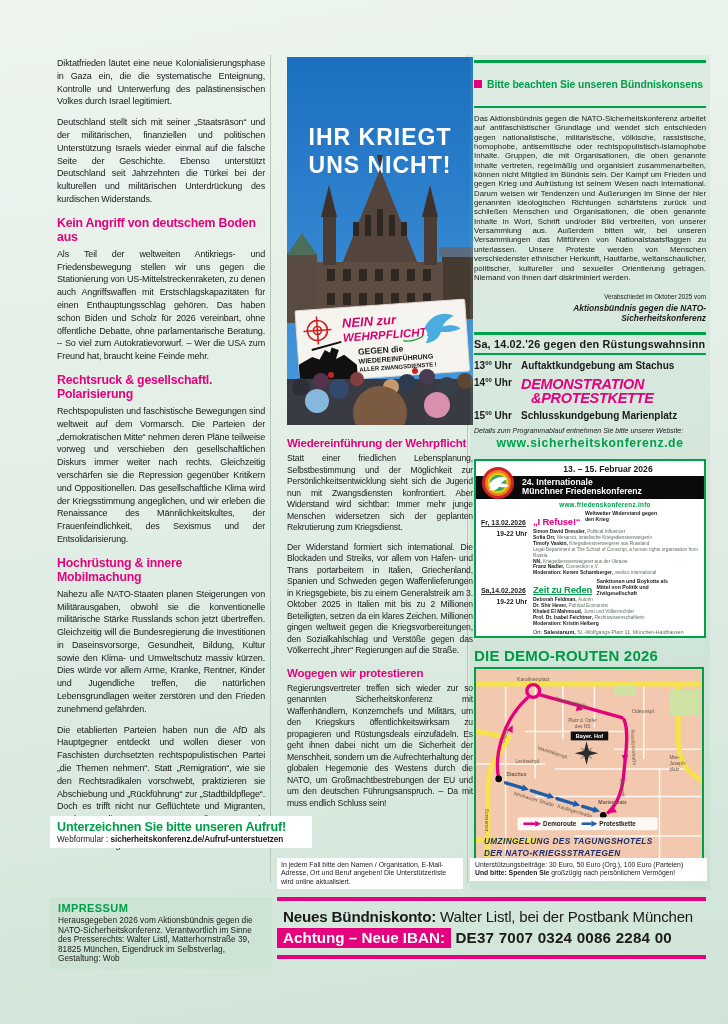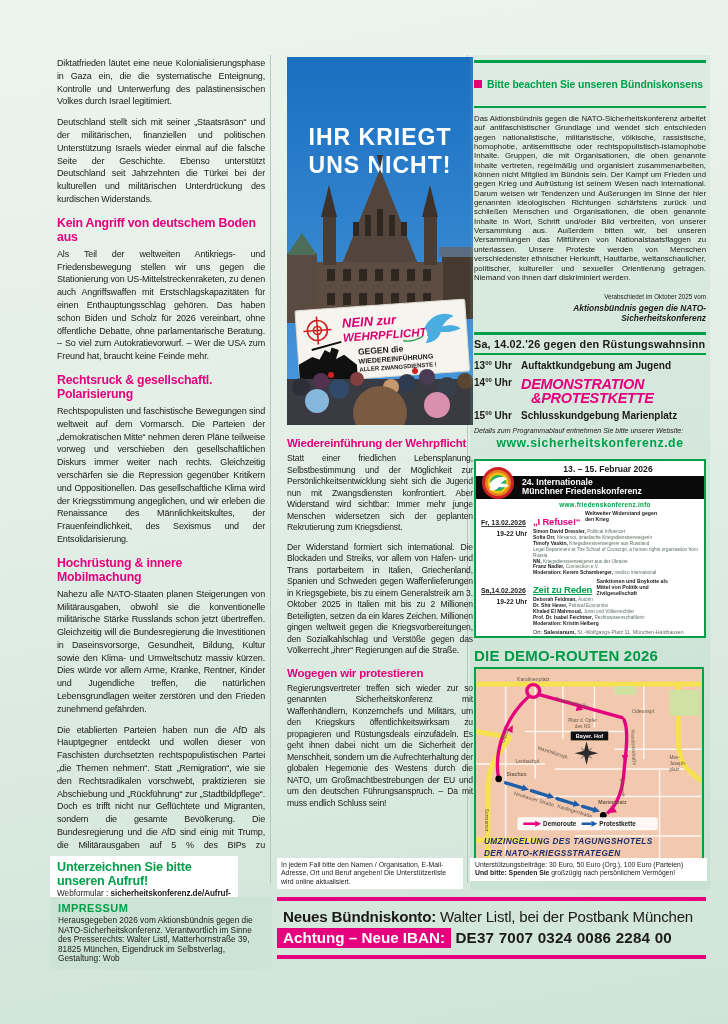--- a/index.html
+++ b/index.html
@@ -10,21 +10,21 @@
   .col-left{position:absolute;left:57px;top:57px;width:208px;max-height:795px;overflow:hidden;}
   .col-mid{position:absolute;left:277px;top:57px;width:186px;margin-left:10px;}
   .right-panel{position:absolute;left:470px;top:55px;width:240px;height:835px;
     background:rgba(140,190,160,0.13);padding:0 0 0 0;box-sizing:border-box;}
   .vdiv{position:absolute;top:55px;width:1px;height:828px;background:#b6c8ba;}
   .body-txt{font-size:9px;line-height:12.8px;text-align:justify;letter-spacing:-0.15px;margin:0 0 8px 0;}
   .mid-txt{font-size:8.6px;line-height:11.5px;text-align:justify;letter-spacing:-0.15px;margin:0 0 8px 0;}
   .mag-h{color:#e5007d;font-weight:bold;font-size:12.3px;letter-spacing:-0.2px;margin:10px 0 4px 0;}
   .mid .mag-h{font-size:11.5px;}
   
-  .aufruf{position:absolute;left:50px;top:856px;width:188px;background:#ffffff;padding:4px 7px;box-sizing:border-box;}
+  .aufruf{position:absolute;left:50px;top:816px;width:262px;background:#ffffff;padding:4px 7px;box-sizing:border-box;}
   .aufruf-title{color:#00a04a;font-weight:bold;font-size:12.6px;letter-spacing:-0.2px;}
   .aufruf-line{font-size:8.2px;margin-top:1px;}
   .aufruf-line b{letter-spacing:-0.1px;}
   .impressum{position:absolute;left:50px;top:897px;width:222px;background:#cde4d4;padding:5px 8px;box-sizing:border-box;}
   .imp-title{color:#00a04a;font-weight:bold;font-size:11px;letter-spacing:0.4px;}
   .imp-text{font-size:8.3px;line-height:9.6px;margin-top:2px;text-align:left;}
   
   .poster{display:block;}
   .mid-note{position:absolute;left:277px;top:858px;width:186px;background:#ffffff;
     font-size:6.9px;line-height:8.4px;padding:3px 4px;box-sizing:border-box;}
@@ -223,21 +223,21 @@
         <span class="pre">Verabschiedet im Oktober 2025 vom</span>
         <span class="sig">Aktionsbündnis gegen die NATO-Sicherheitskonferenz</span>
       </div>
 
       <div class="rule" style="margin-top:9px"></div>
       <div class="ev-title">Sa, 14.02.'26 gegen den Rüstungswahnsinn</div>
       <div class="rule"></div>
 
       <div class="sched">
         <span class="t"><span>13</span><sup>00</sup> <span>Uhr</span></span>
-        <span class="what">Auftaktkundgebung am Jugend</span>
+        <span class="what">Auftaktkundgebung am Stachus</span>
       </div>
       <div class="sched">
         <span class="t"><span>14</span><sup>00</sup> <span>Uhr</span></span>
         <span class="demo">
           <span style="display:block">DEMONSTRATION</span>
           <span style="display:block" class="l2">&amp;PROTESTKETTE</span>
         </span>
       </div>
       <div class="sched">
         <span class="t"><span>15</span><sup>00</sup> <span>Uhr</span></span>

